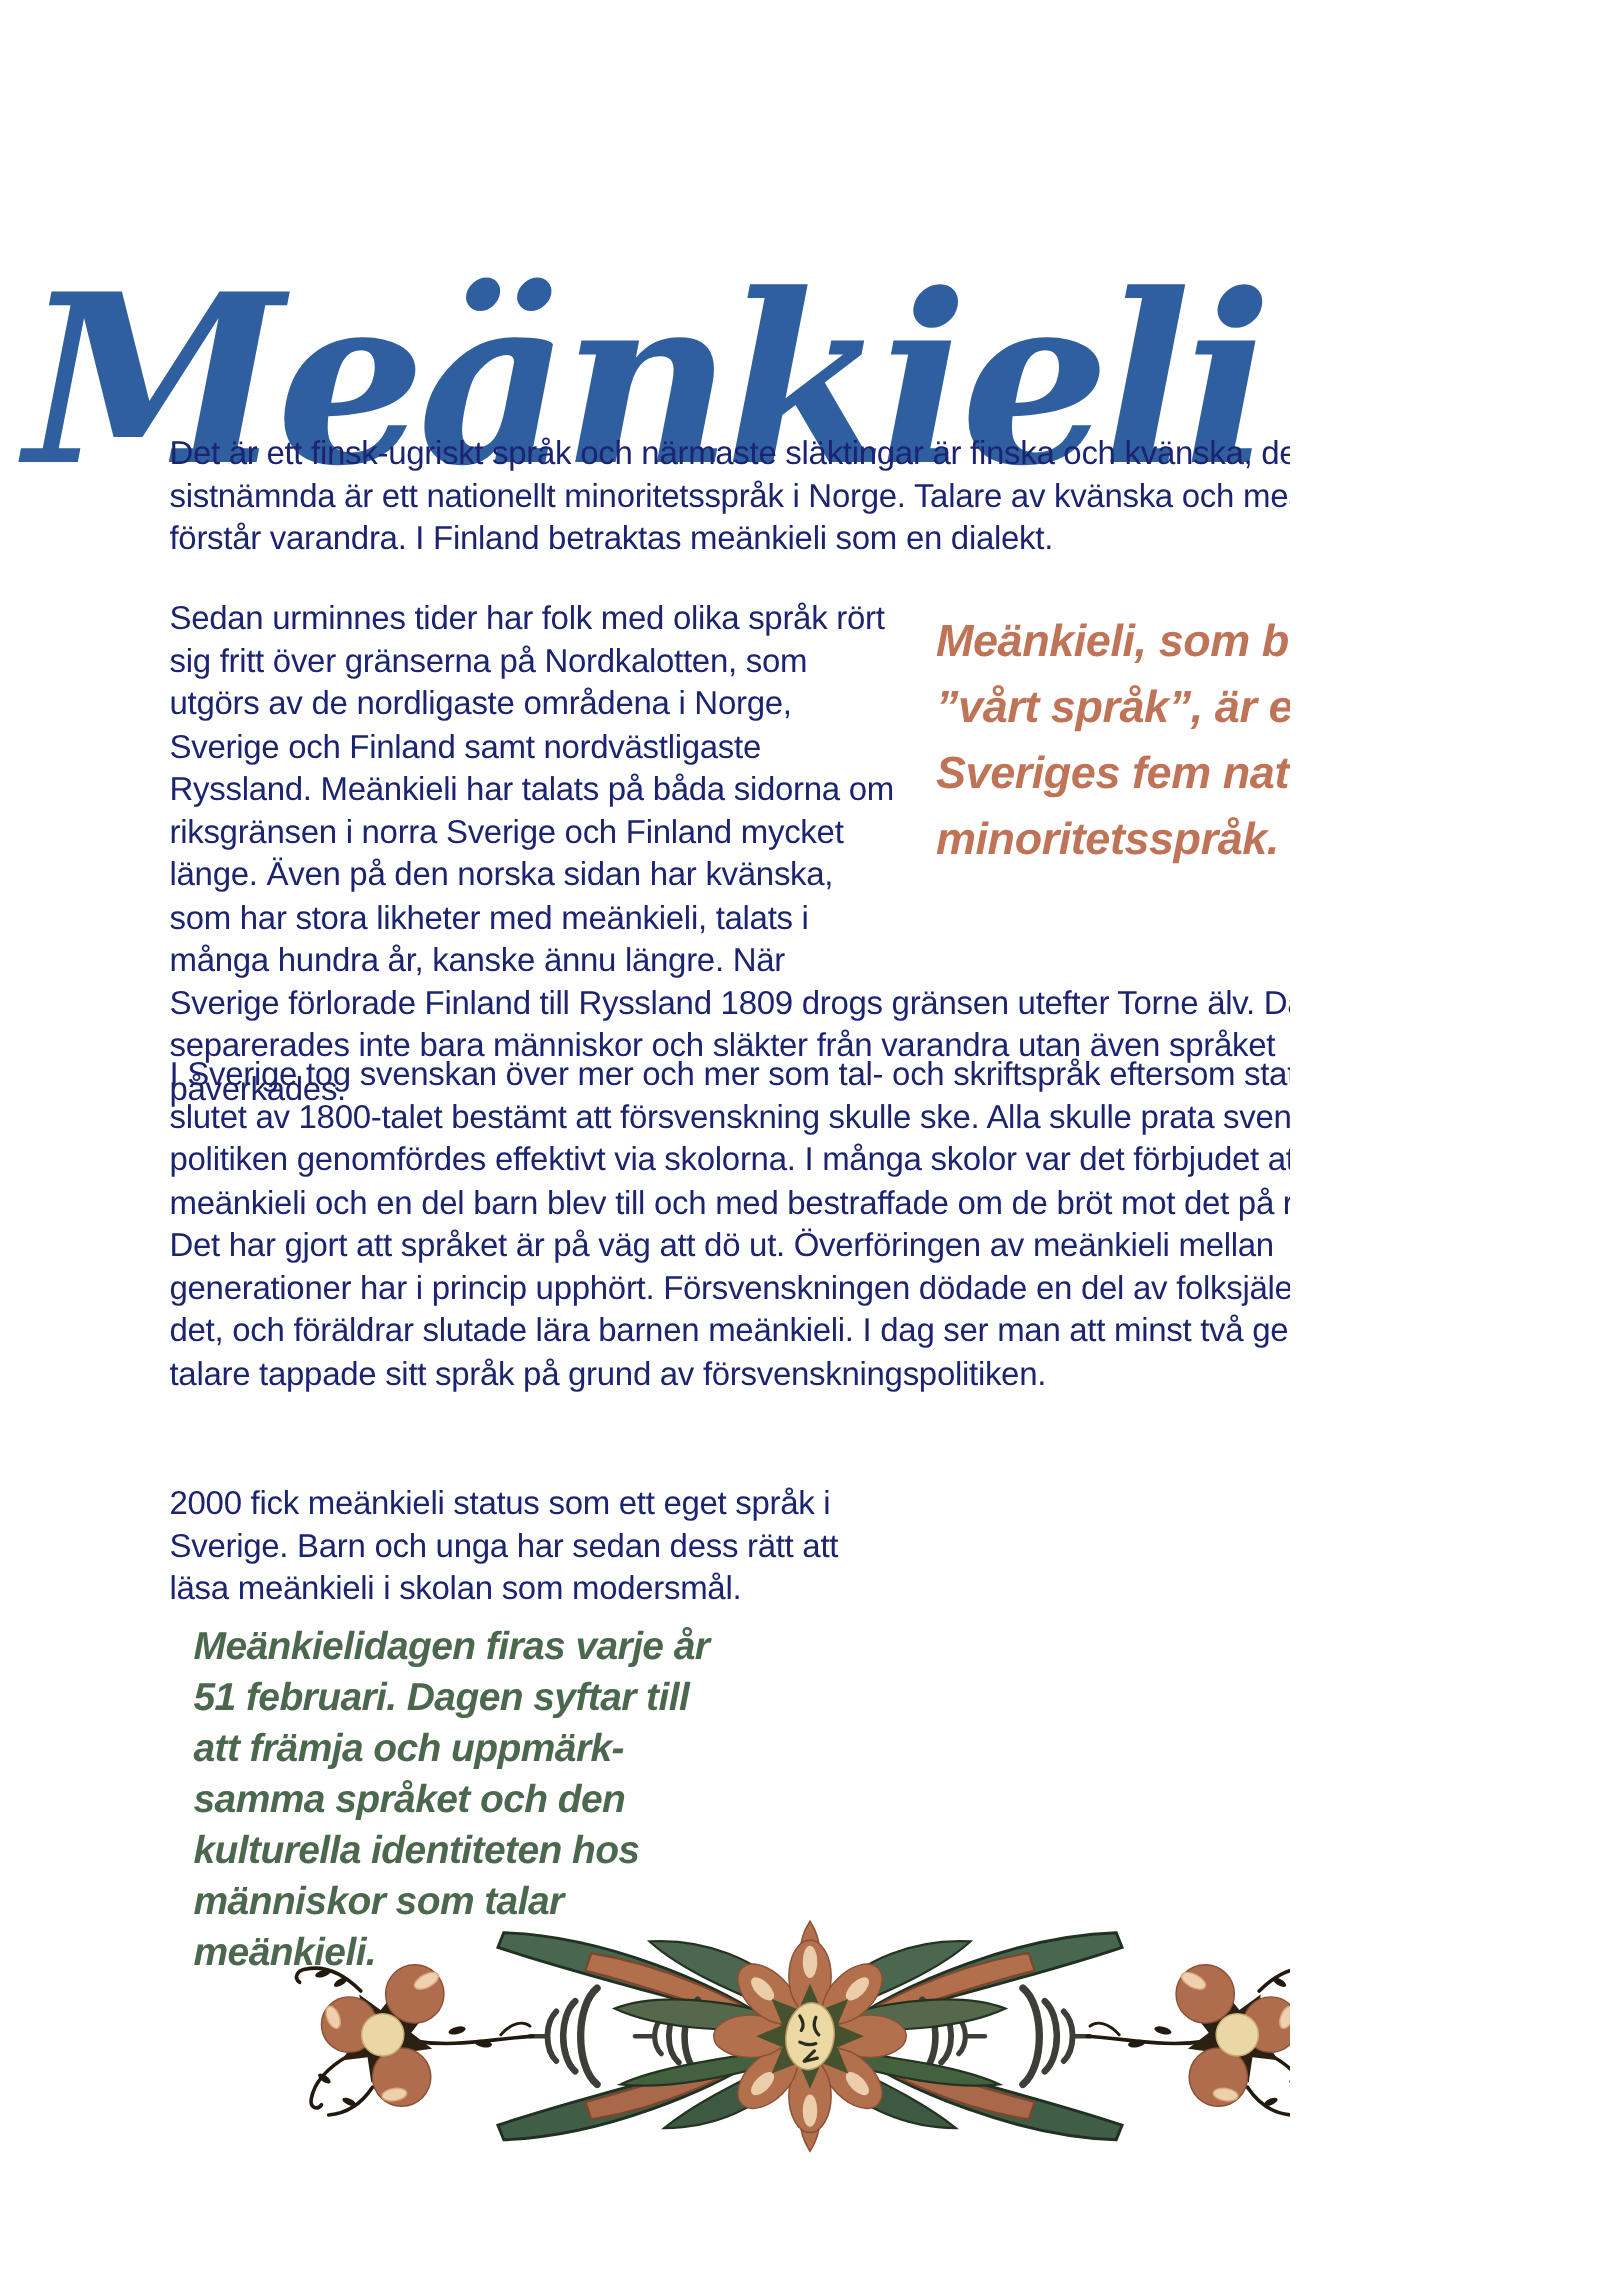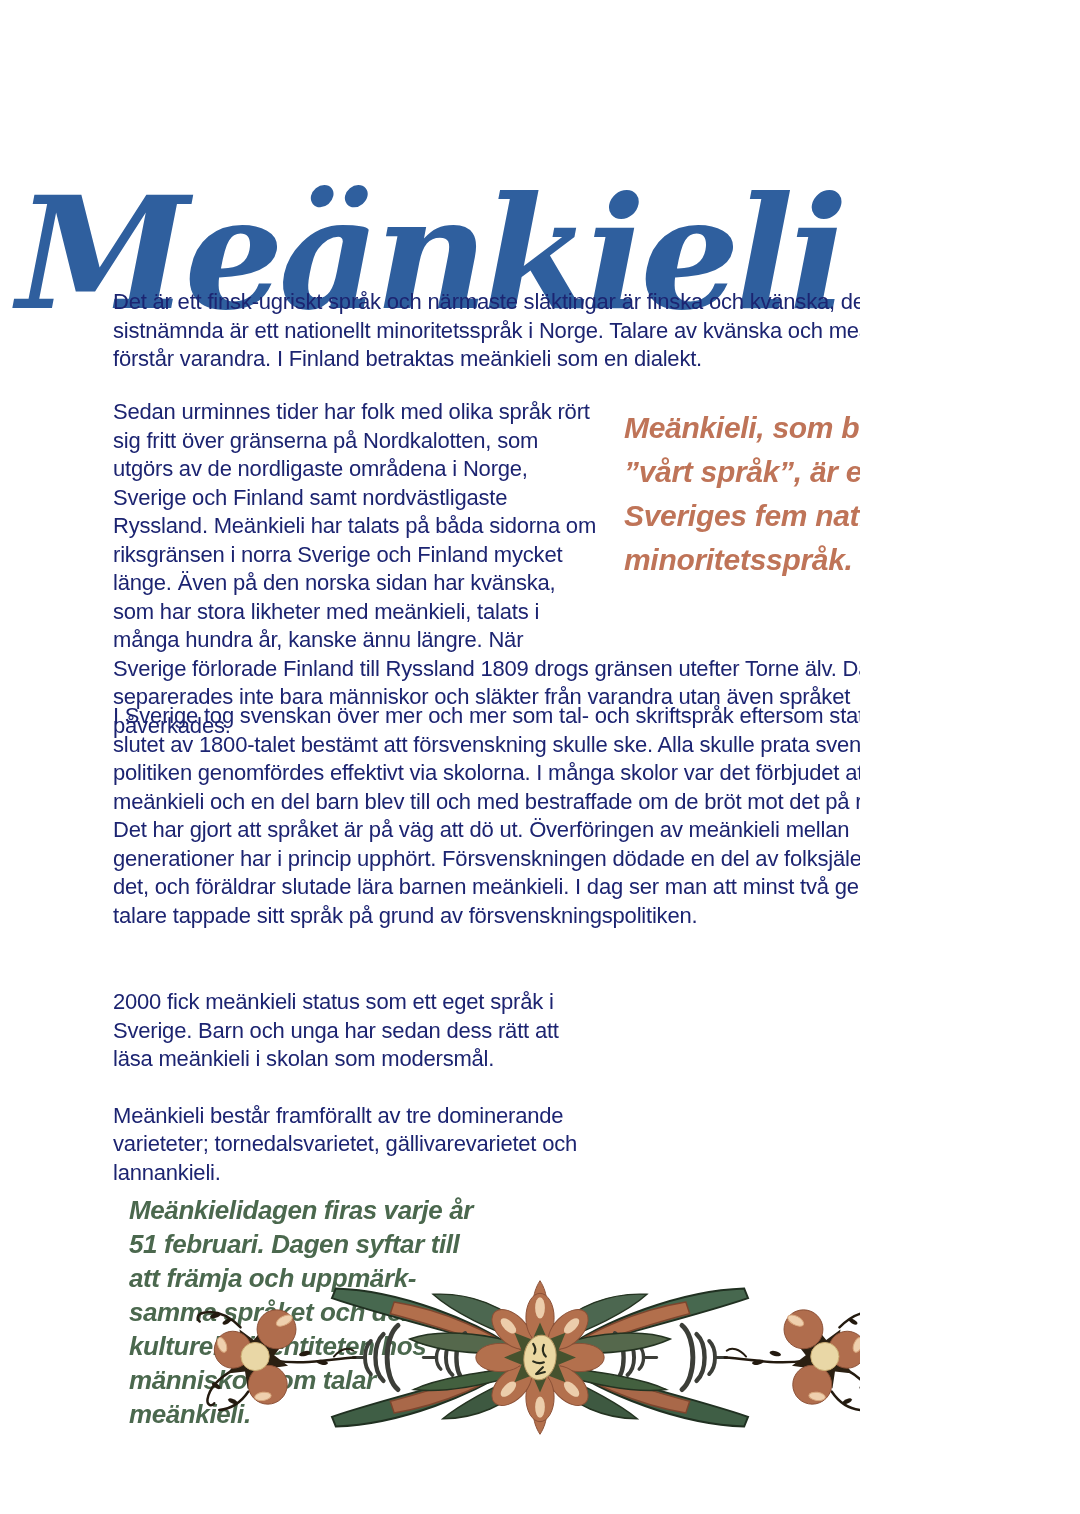--- a/index.html
+++ b/index.html
@@ -53,21 +53,20 @@
 Sveriges fem nationella
 minoritetsspråk.</aside>
     <p class="body-text">Sedan urminnes tider har folk med olika språk rört sig fritt över gränserna på Nordkalotten, som utgörs av de nordligaste områdena i Norge, Sverige och Finland samt nordvästligaste Ryssland. Meänkieli har talats på båda sidorna om riksgränsen i norra Sverige och Finland mycket länge. Även på den norska sidan har kvänska, som har stora likheter med meänkieli, talats i många hundra år, kanske ännu längre. När Sverige förlorade Finland till Ryssland 1809 drogs gränsen utefter Torne älv. Då separerades inte bara människor och släkter från varandra utan även språket påverkades.</p>
   </section>
 
   <p class="body-text p-swedification">I Sverige tog svenskan över mer och mer som tal- och skriftspråk eftersom staten under slutet av 1800-talet bestämt att försvenskning skulle ske. Alla skulle prata svenska, och politiken genomfördes effektivt via skolorna. I många skolor var det förbjudet att prata meänkieli och en del barn blev till och med bestraffade om de bröt mot det på rasterna. Det har gjort att språket är på väg att dö ut. Överföringen av meänkieli mellan generationer har i princip upphört. Försvenskningen dödade en del av folksjälen, sägs det, och föräldrar slutade lära barnen meänkieli. I dag ser man att minst två generationer talare tappade sitt språk på grund av försvenskningspolitiken.</p>
 
   <section class="sec-status">
     <div class="col-left">
       <p class="body-text">2000 fick meänkieli status som ett eget språk i Sverige. Barn och unga har sedan dess rätt att läsa meänkieli i skolan som modersmål.</p>
-      <p class="body-text p-varieties">Meänkieli består framförallt av tre dominerande varieteter; tornedalsvarietet, gällivarevarietet och lannankieli.</p>
     </div>
     <div class="col-right">
       <aside class="quote quote-green">Meänkielidagen firas varje år
 51 februari. Dagen syftar till
 att främja och uppmärk-
 samma språket och den
 kulturella identiteten hos
 människor som talar
 meänkieli.</aside>
     </div>

